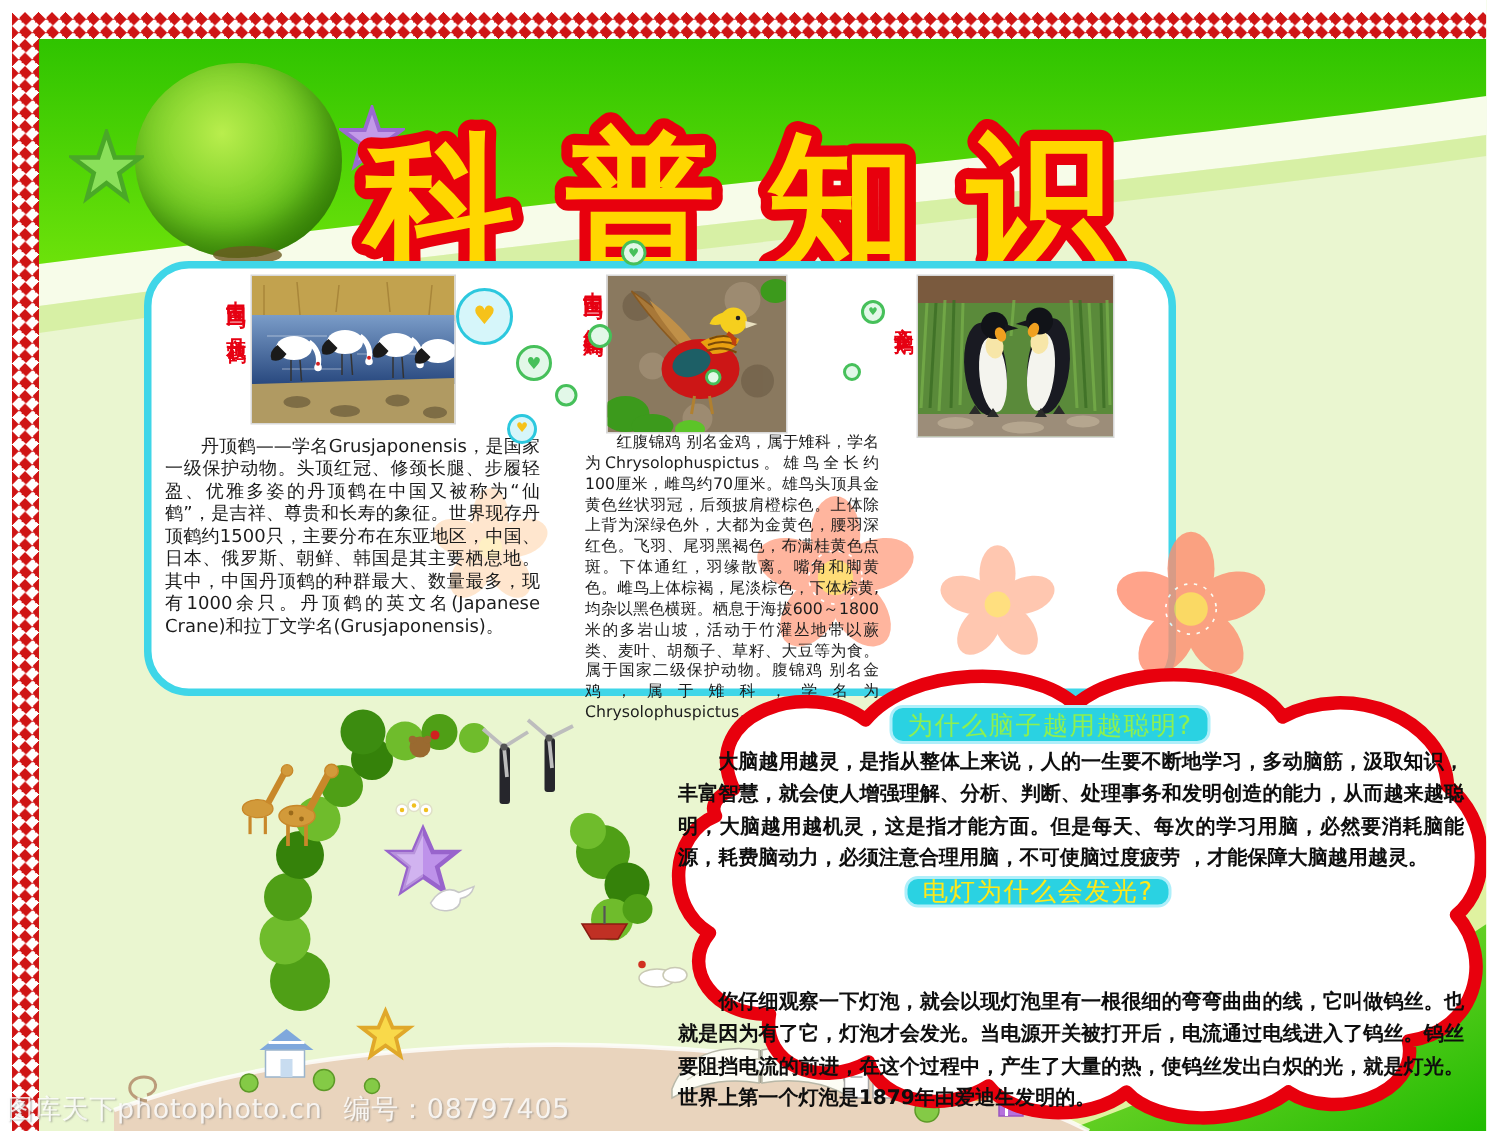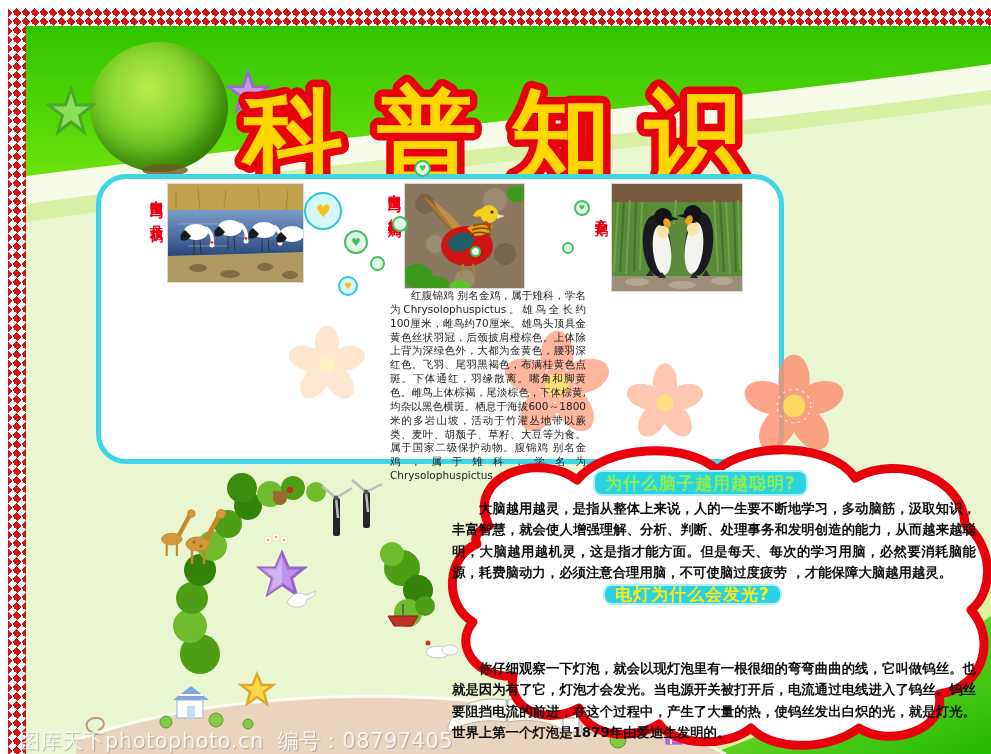--- a/index.html
+++ b/index.html
@@ -51,30 +51,30 @@
   .bubble{
     position:absolute;border-radius:50%;display:flex;align-items:center;justify-content:center;z-index:4;
   }
   .bubble.cyan{background:#d6f6fa;border:2px solid #2cc8de;color:#f6c21a;}
   .bubble.green{background:#e2f8e8;border:2px solid #46c05a;color:#46c05a;}
   
   .cloud-svg{position:absolute;left:425px;top:440px;width:566px;height:314px;z-index:5;}
   .qa-heading{
     position:absolute;z-index:6;background:#2ad2e2;border:2px solid #aeeffa;border-radius:9px;
     display:flex;align-items:center;justify-content:center;
-    font-weight:bold;font-size:17px;letter-spacing:1px;white-space:nowrap;padding:1px 10px;box-sizing:border-box;
+    font-weight:normal;font-size:17px;letter-spacing:1px;white-space:nowrap;padding:1px 10px;box-sizing:border-box;
   }
   .qa-heading.green{color:#8df050;}
   .qa-heading.yellow{color:#ffe818;}
   .qa-body{
     position:absolute;z-index:6;margin:0;color:#0e0e0e;font-weight:bold;font-size:13.4px;
     line-height:1.6;text-align:justify;text-indent:2em;
   }
   .watermark{
-    position:absolute;left:19px;top:727px;z-index:9;font-size:21px;letter-spacing:.5px;
+    position:absolute;left:4px;top:727px;z-index:9;font-size:18px;letter-spacing:.5px;
     color:rgba(255,255,255,.82);text-shadow:1px 1px 1px rgba(110,110,110,.45);white-space:nowrap;
   }
   .watermark span{margin-right:14px;}
 </style>
 </head>
 <body>
 
 <div class="poster">
 
   <div class="bg"></div>
@@ -360,20 +360,21 @@
           <line x1="32" y1="56" x2="33" y2="70" stroke="#333"></line>
       </g>
       <g transform="translate(96,2)">
         <ellipse cx="28" cy="48" rx="12" ry="8" fill="#fff"></ellipse>
           <path d="M17,46 q-6,4 -4,10 q6,2 10,-4 z" fill="#1a1a1a"></path>
         <path d="M38,44 q8,6 6,16" stroke="#fff" stroke-width="3.5" fill="none"></path>
           <circle cx="44" cy="61" r="2.5" fill="#fff"></circle>
           <circle cx="44" cy="58.5" r="1.3" fill="#d42020"></circle>
       </g>
     </svg>
+    <p class="ptext" style="left:9px;top:111px;width:250px;font-size:12px;line-height:1.25;">丹顶鹤——学名Grusjaponensis，是国家一级保护动物。头顶红冠、修颈长腿、步履轻盈、优雅多姿的丹顶鹤在中国又被称为“仙鹤”，是吉祥、尊贵和长寿的象征。世界现存丹顶鹤约1500只，主要分布在东亚地区，中国、日本、俄罗斯、朝鲜、韩国是其主要栖息地。其中，中国丹顶鹤的种群最大、数量最多，现有1000余只。丹顶鹤的英文名(Japanese Crane)和拉丁文学名(Grusjaponensis)。</p>
 
     <div class="vlabel" style="left:287px;top:5px;">中国国鸟—红腹锦鸡</div>
     <svg class="photo" style="left:303px;top:4px;" width="119" height="104" viewBox="0 0 119 104">
       <rect width="119" height="104" fill="#8a795f"></rect>
       <g opacity="0.7">
           <circle cx="20" cy="20" r="10" fill="#6f5f48"></circle>
           <circle cx="90" cy="16" r="12" fill="#a5937a"></circle>
           <circle cx="30" cy="60" r="9" fill="#a5937a"></circle>
           <circle cx="100" cy="70" r="11" fill="#6f5f48"></circle>
           <circle cx="60" cy="95" r="10" fill="#a5937a"></circle>

